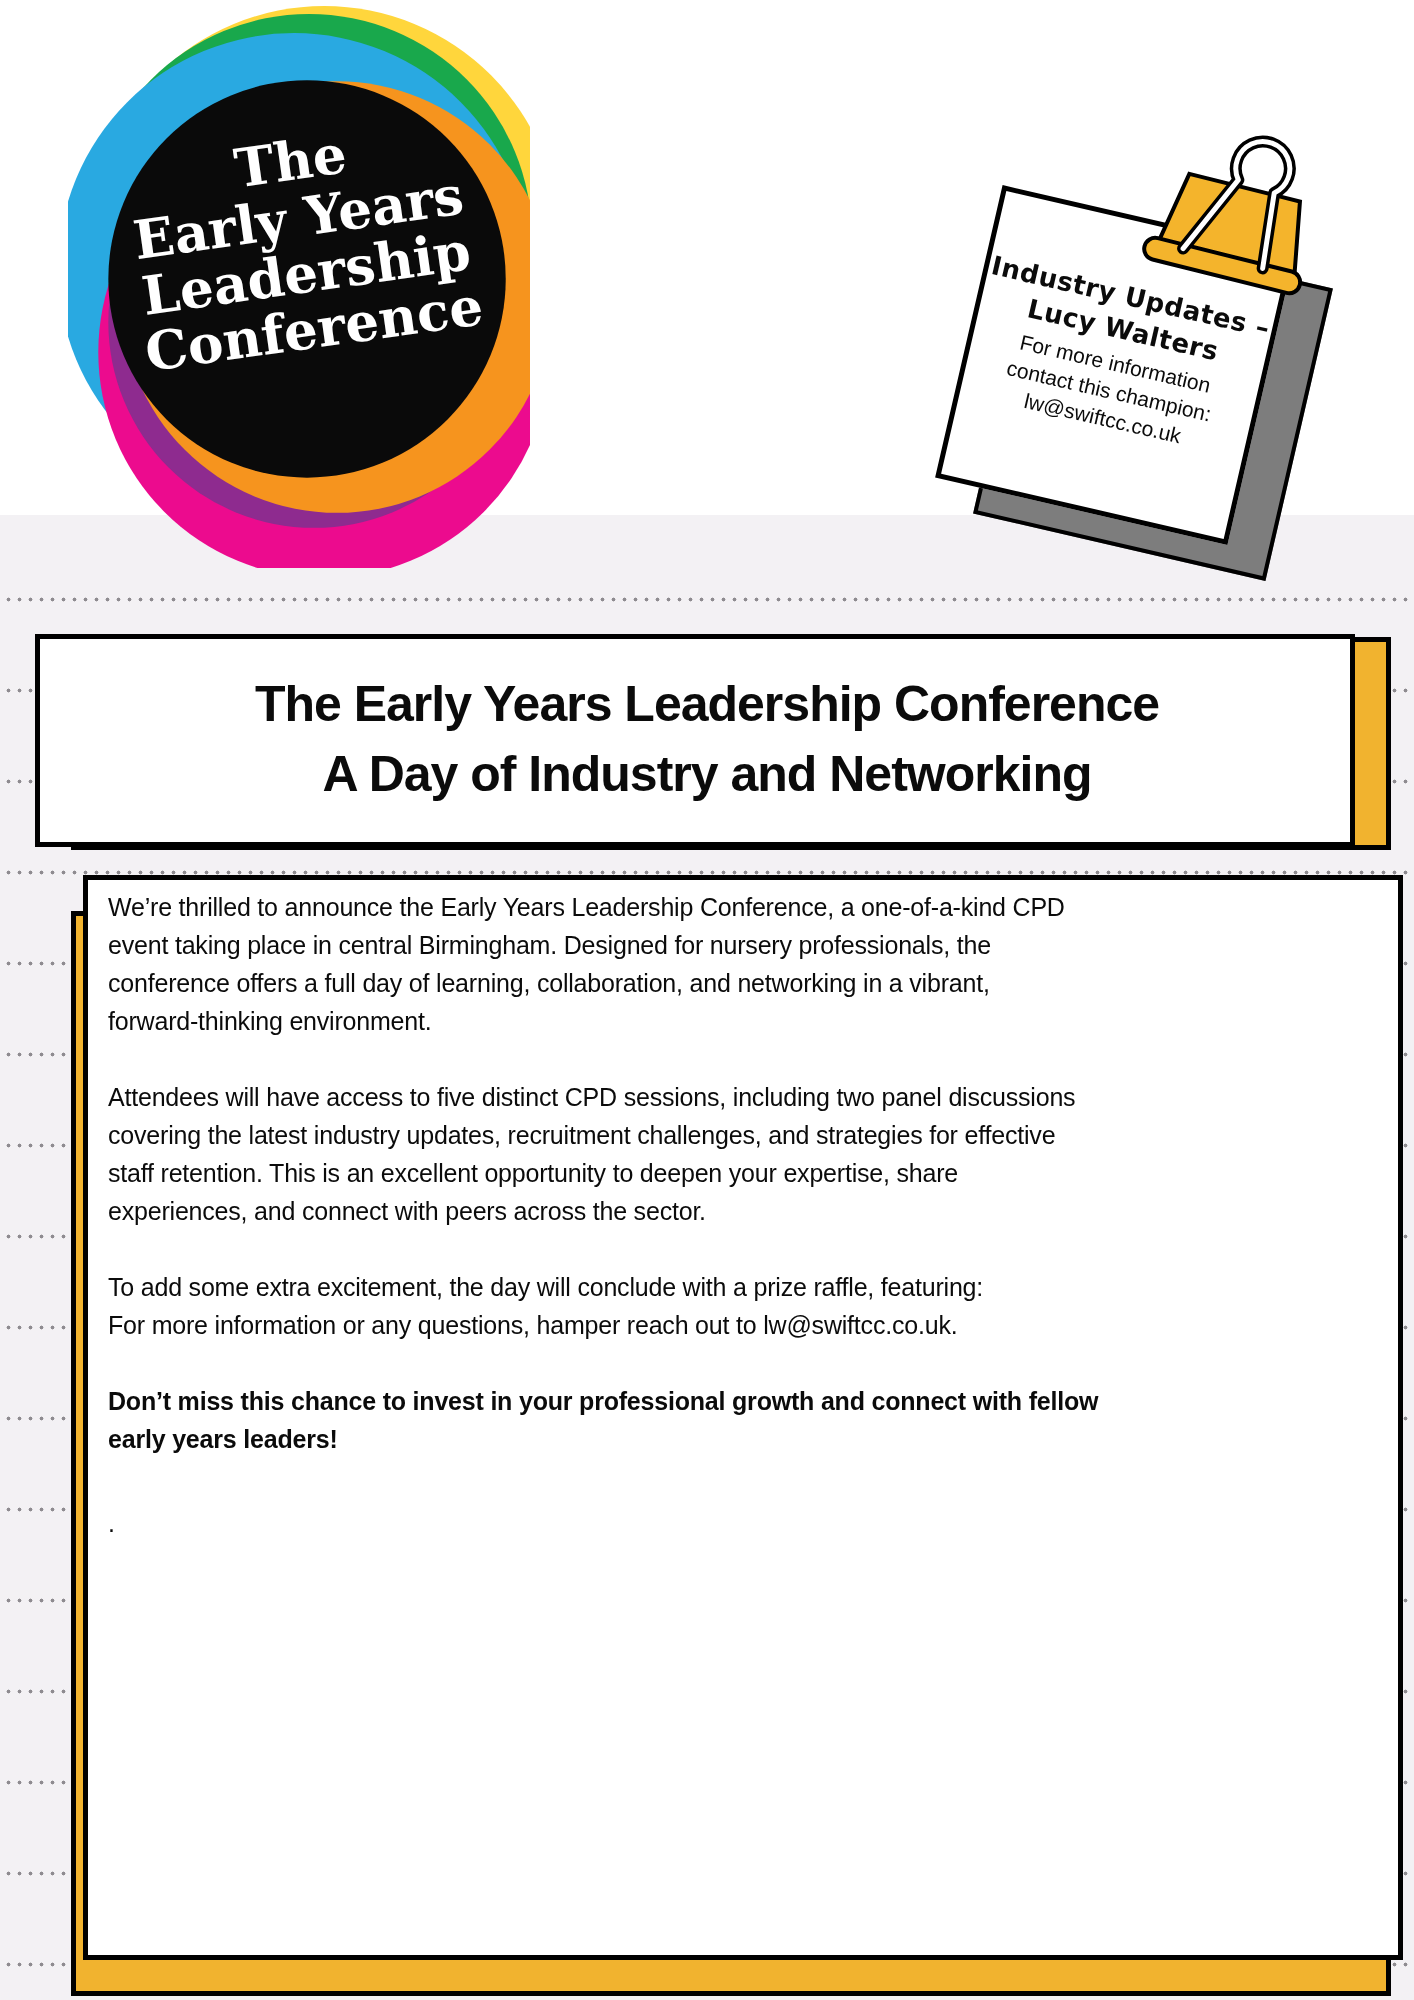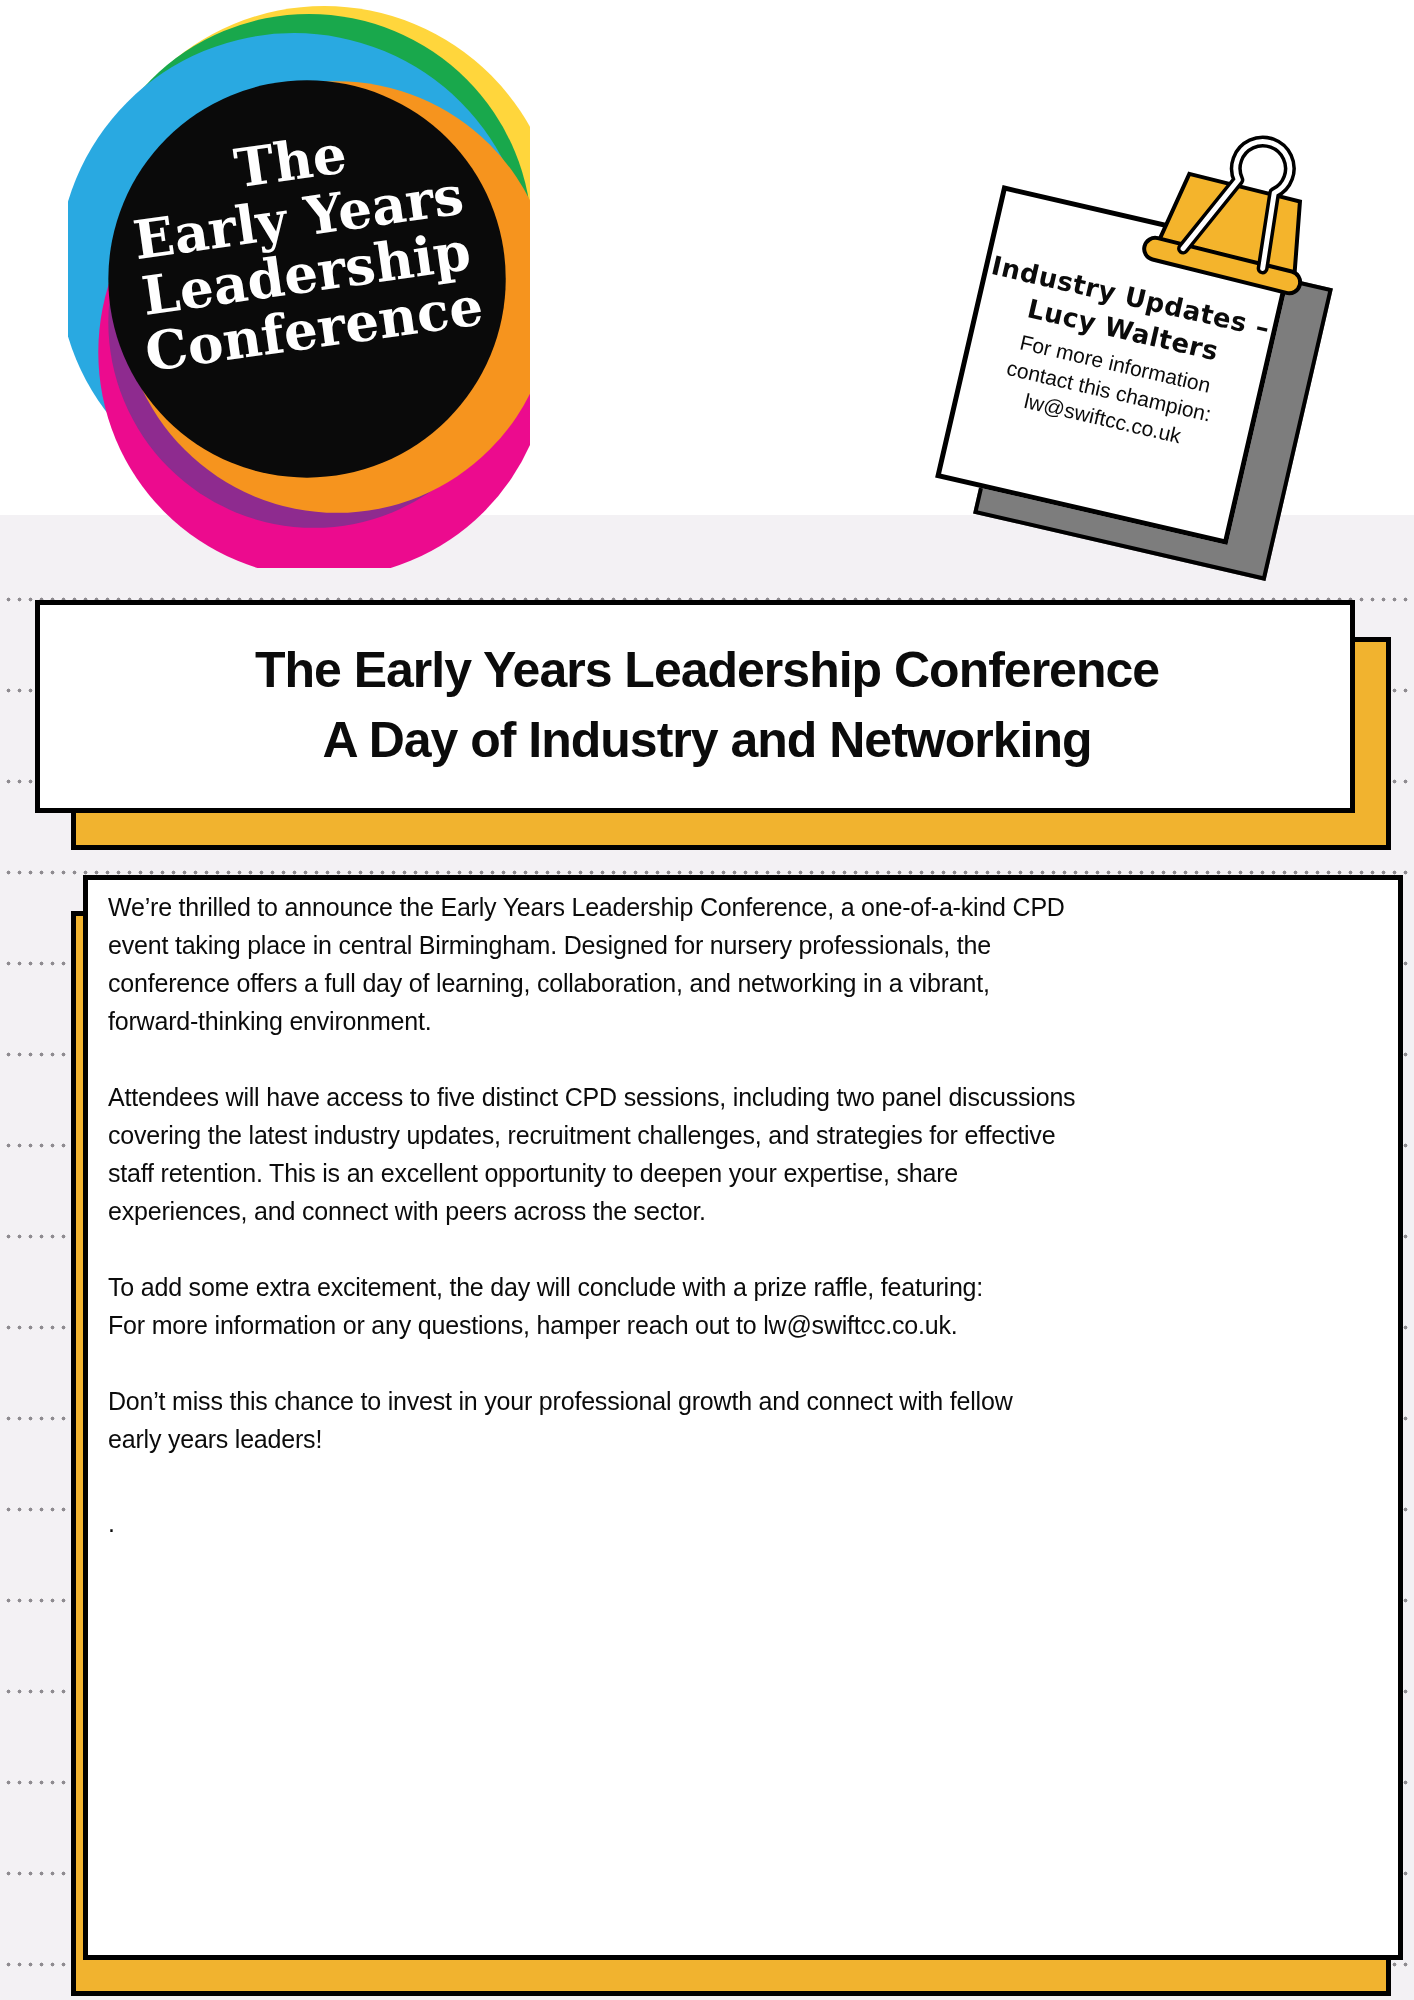--- a/index.html
+++ b/index.html
@@ -43,36 +43,36 @@
   }
   .clip{position:absolute;left:1148px;top:128px;width:172px;height:180px;transform:rotate(14deg);}
   
   .shadow-box{
     position:absolute;background:#f1b32f;border:5px solid #000;box-sizing:border-box;
   }
   .panel{
     position:absolute;background:#ffffff;border:5px solid #000;box-sizing:border-box;
   }
   .ts{left:71px;top:637px;width:1320px;height:213px;}
-  .title-panel{left:35px;top:600px;width:1320px;height:213px;text-align:center;padding-left:24px;}
+  .title-panel{left:35px;top:634px;width:1320px;height:213px;text-align:center;padding-left:24px;}
   .title-line{
     font-weight:bold;font-size:50px;line-height:70px;letter-spacing:-1px;
   }
   .title-panel .inner{padding-top:30px;}
   .ms{left:71px;top:911px;width:1320px;height:1085px;}
   .main-panel{left:35px;top:875px;width:1320px;height:1085px;margin-left:48px;}
   .content{
     padding:8px 26px 0 20px;
     font-size:25px;line-height:38px;letter-spacing:-0.2px;
   }
   .para{white-space:pre-line;margin:0 0 38px 0;}
   .para.tight{margin:0;}
   .bullets{margin:0 0 38px 0;padding-left:58px;}
   .bullets li{line-height:38px;}
-  .bold{font-weight:normal;}
+  .bold{font-weight:bold;}
   .event-block{
     white-space:pre-line;text-align:center;font-weight:bold;
     font-size:26px;line-height:48px;margin:14px 0 0 0;
   }
   .period-line{margin-top:46px;line-height:38px;}
 </style>
 </head>
 <body>
 
 <div class="paper"></div>

